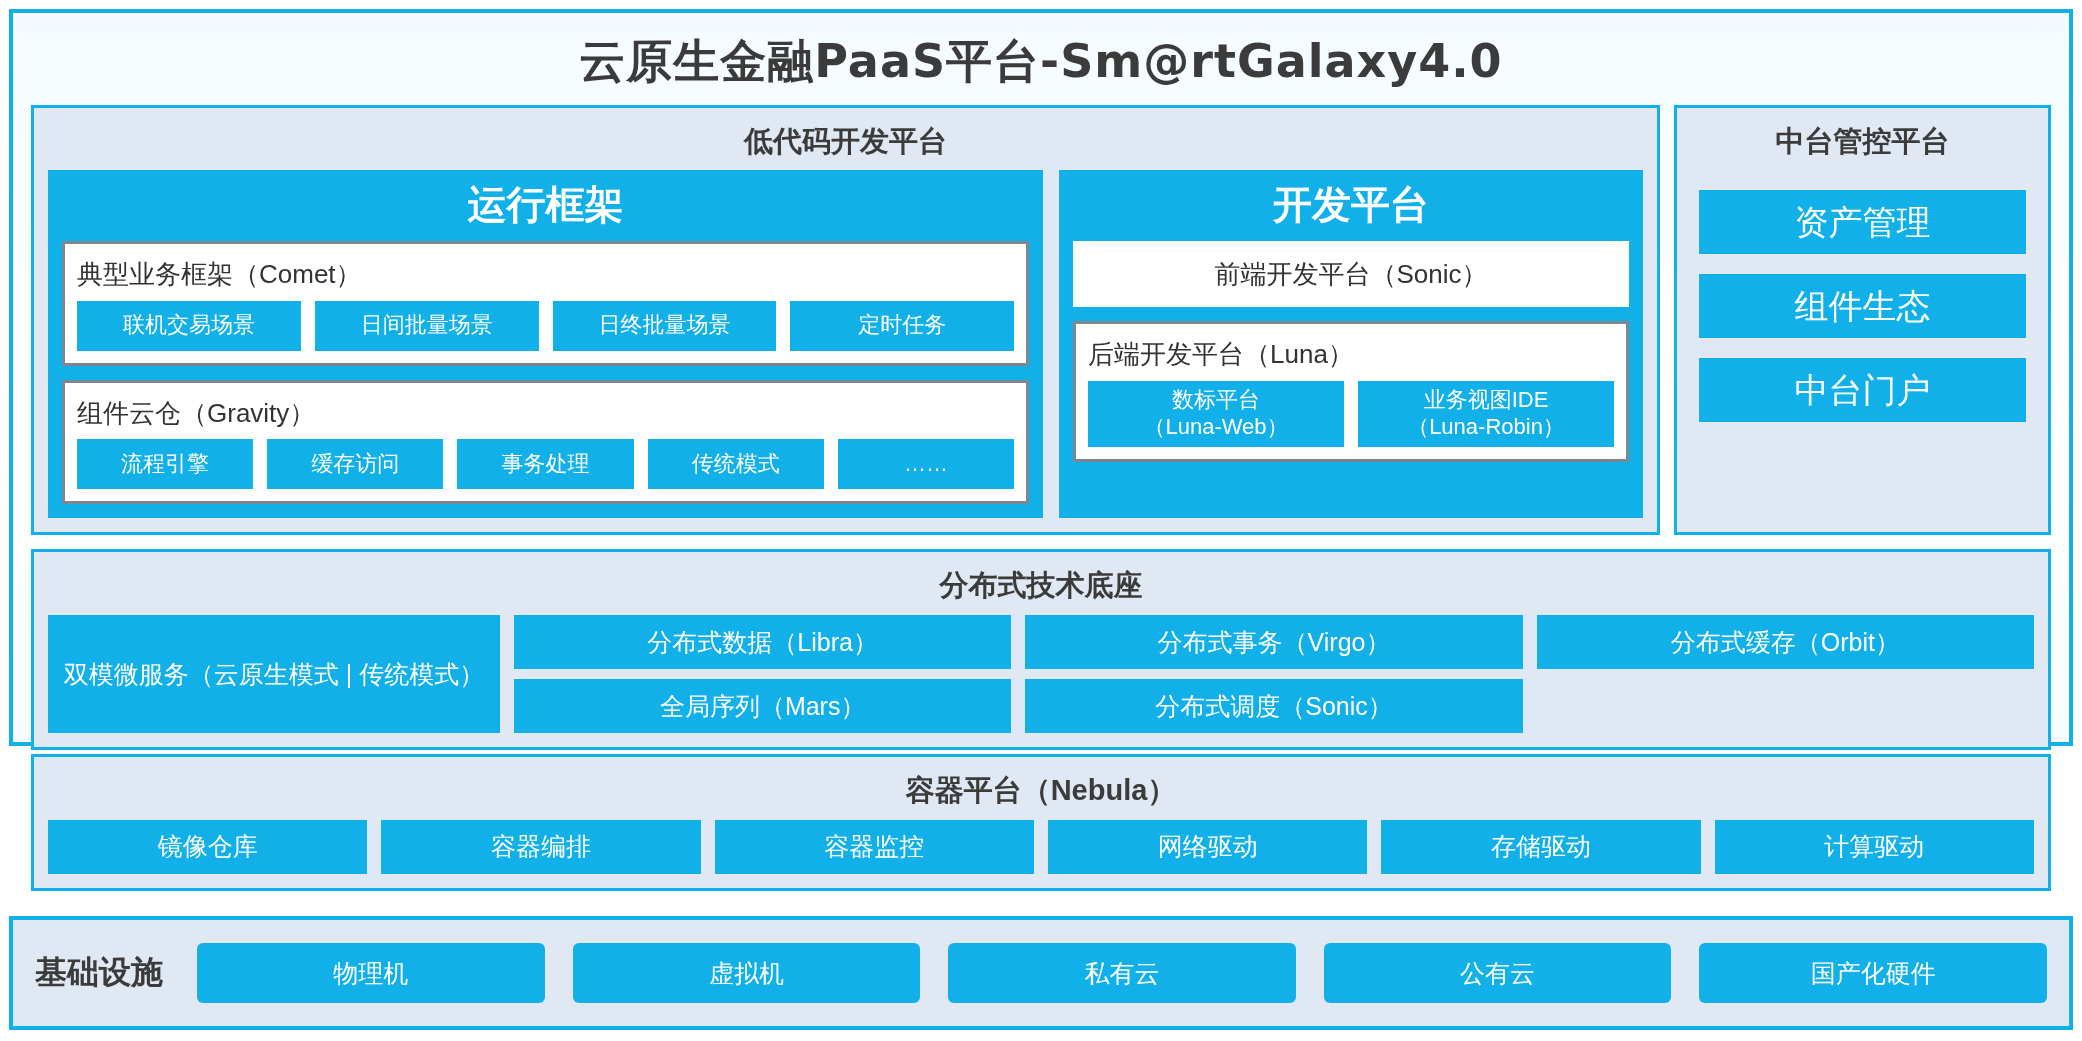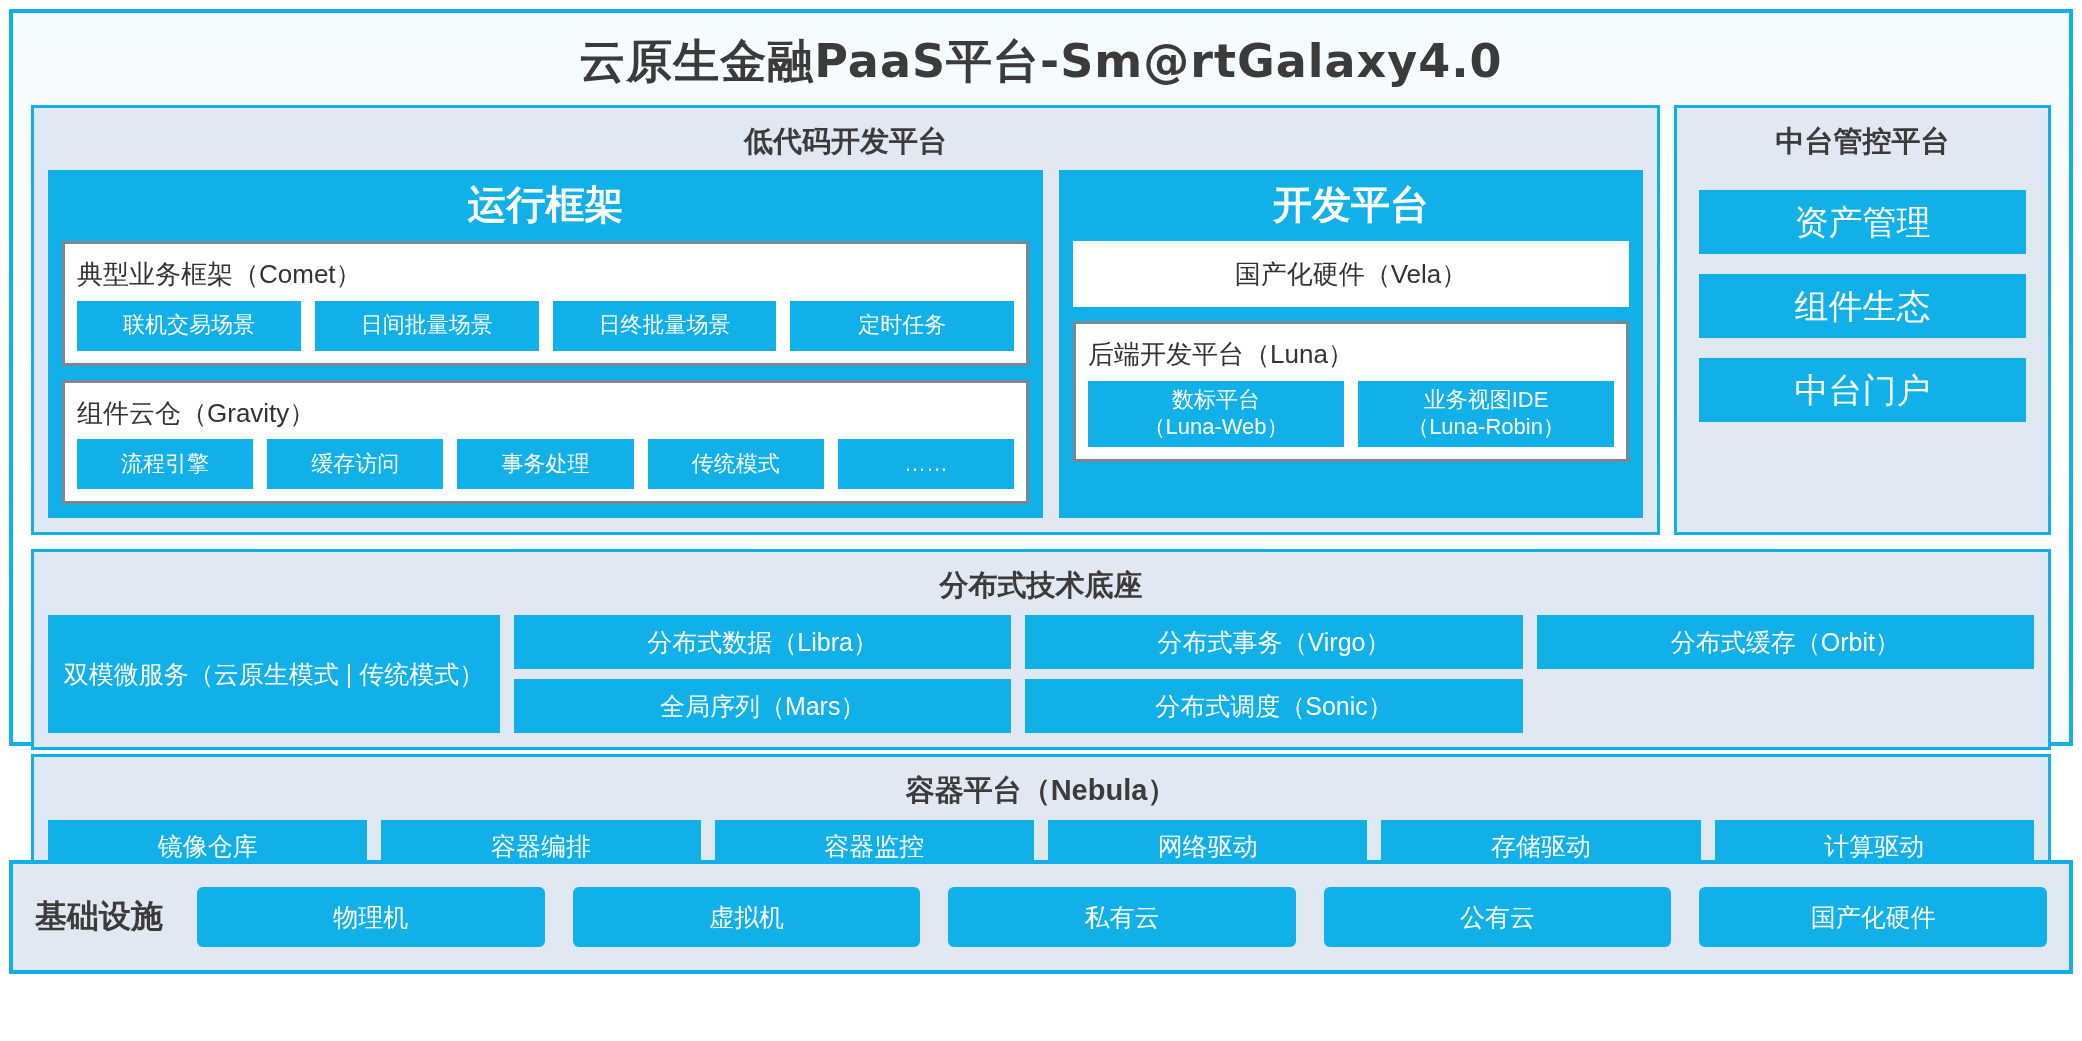--- a/index.html
+++ b/index.html
@@ -98,21 +98,21 @@
   .dist-col{flex:1;display:flex;flex-direction:column;gap:10px;}
   .dist-col .blue{height:54px;font-size:25px;}
 
   
   .container-plat{margin-top:4px;}
   .cont-row{display:flex;gap:14px;}
   .cont-row .blue{flex:1;height:54px;font-size:25px;}
 
   
   .infra{
-    position:absolute;left:9px;top:860px;width:2064px;height:114px;
+    position:absolute;left:9px;top:916px;width:2064px;height:114px;
     box-sizing:border-box;
     border:4px solid #12b0e8;background:#dfe8f3;
     display:flex;align-items:center;padding:0 22px;gap:28px;
   }
   .infra-label{
     font-size:32px;font-weight:700;color:#3b3b3b;white-space:nowrap;
     flex:0 0 auto;padding-right:6px;
   }
   .infra-items{display:flex;gap:28px;flex:1;}
   .infra-items .blue{flex:1;height:60px;font-size:25px;border-radius:6px;}
@@ -155,21 +155,21 @@
                 <div class="blue small">传统模式</div>
                 <div class="blue small">……</div>
               </div>
             </div>
           </div>
 
           <div class="devplat">
             <div class="blue-head">开发平台</div>
 
             <div class="white-card noborder" style="height:66px;display:flex;align-items:center;justify-content:center;margin-bottom:14px;">
-              <div class="card-title" style="margin:0;">国产化硬件（Vela）</div>
+              <div class="card-title" style="margin:0;">前端开发平台（Sonic）</div>
             </div>
 
             <div class="white-card">
               <div class="card-title">后端开发平台（Luna）</div>
               <div class="chip-row">
                 <div class="blue small" style="flex-direction:column;height:66px;">
                   <span>数标平台</span>
                   <span>（Luna-Web）</span>
                 </div>
                 <div class="blue small" style="flex-direction:column;height:66px;">

